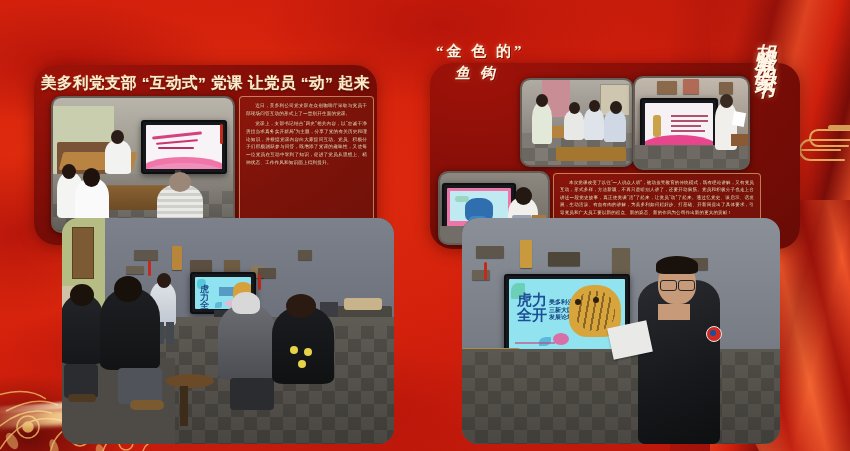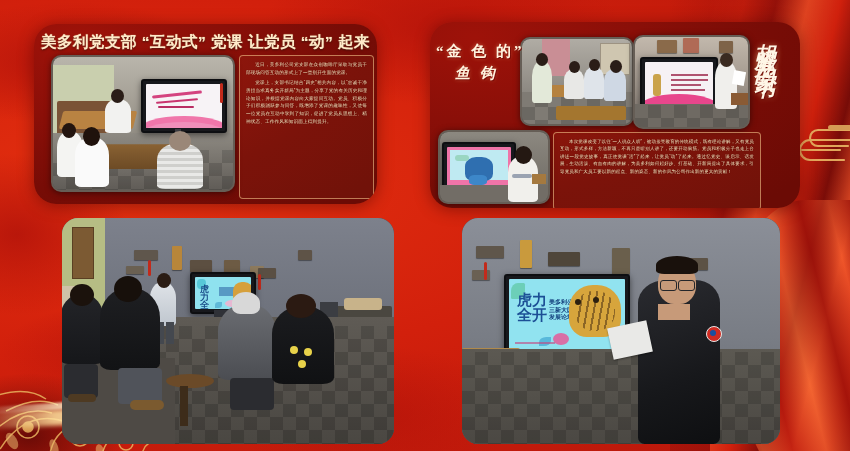--- a/index.html
+++ b/index.html
@@ -90,20 +90,21 @@
   }
 
   
   .card{
     position:absolute;
     border-radius:22px;
     background:
       radial-gradient(115% 120% at 12% 8%, #9e1209 0%, #8a0f08 38%, #770c06 70%, #6b0b05 100%);
     box-shadow:0 2px 16px rgba(60,4,2,.45);
     overflow:hidden;
+    margin-top:41px;
   }
   #card-left{ left:34px; top:24px; width:343px; height:180px; }
   #card-right{ left:430px; top:22px; width:370px; height:186px; }
 
   .card-title{
     position:absolute;left:0;right:0;top:8px;
     text-align:center;
     color:#ffe9c9;
     font-size:15.5px;
     font-weight:bold;

